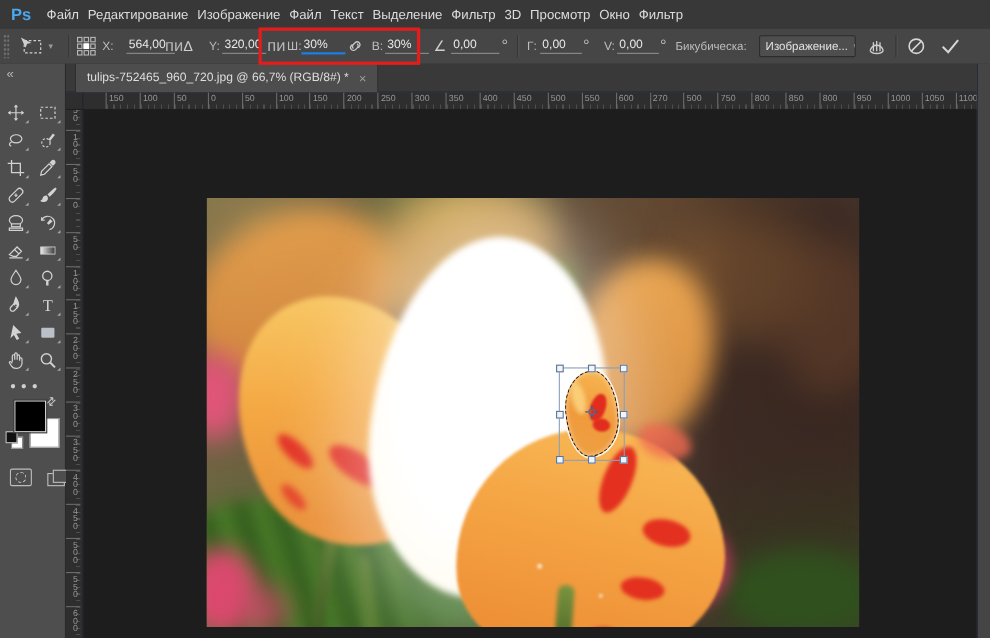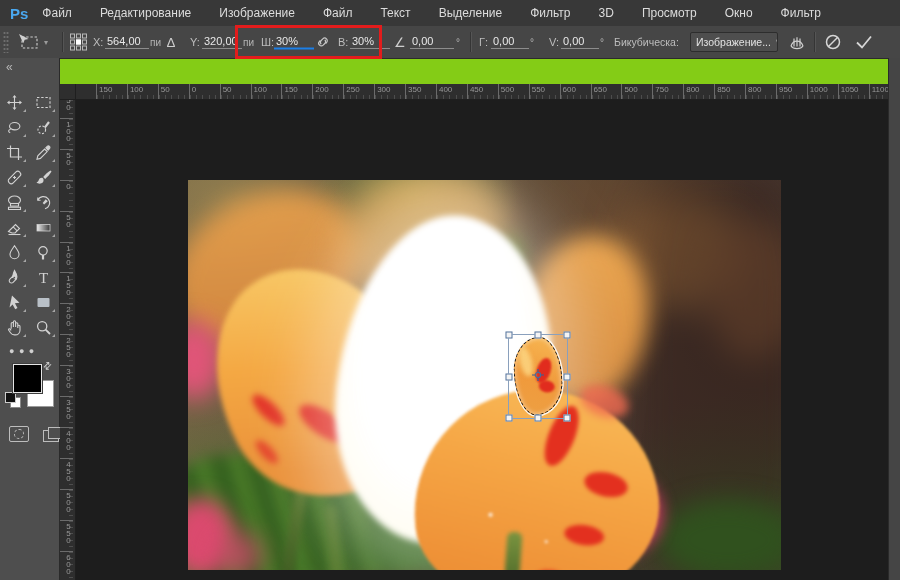--- a/index.html
+++ b/index.html
@@ -1,26 +1,26 @@
 <!DOCTYPE html>
 <html><head>
 <meta charset="utf-8">
 <style>
   html,body{margin:0;padding:0;background:#1d1d1d;font-family:"Liberation Sans","DejaVu Sans",sans-serif;}
-  #stage{position:relative;width:900px;height:580px;overflow:hidden;background:#84cc16;-webkit-font-smoothing:antialiased;}
+  #stage{position:relative;width:900px;height:580px;overflow:hidden;background:#1d4ed8;-webkit-font-smoothing:antialiased;}
   
   #menubar{position:absolute;left:0;top:0;width:900px;height:26px;background:#383838;border-bottom:1px solid #2a2a2a;display:flex;align-items:center;}
   #ps-logo{color:#4aa8f0;font-weight:bold;font-size:15px;margin:0 14px 0 10px;letter-spacing:0;}
-  #menubar ul{list-style:none;margin:0;padding:0;display:flex;align-items:flex-start;gap:28px;}
+  #menubar ul{list-style:none;margin:0;padding:0;display:flex;align-items:flex-start;gap:8px;}
   #menubar li{color:#dcdcdc;font-size:12px;cursor:default;white-space:nowrap;}
   
   #optionsbar{position:absolute;left:0;top:26px;width:900px;height:32px;background:#464646;border-bottom:1px solid #2b2b2b;}
   .ob{position:absolute;top:50%;transform:translateY(-50%);white-space:nowrap;}
   .ob-label{color:#bdbdbd;font-size:11px;}
-  .ob-unit{color:#b5b5b5;font-size:10px;}
+  .ob-unit{color:#b5b5b5;font-size:15px;}
   .ob-field{display:inline-block;color:#e8e8e8;font-size:11px;border-bottom:1px solid #8c8c8c;padding:0 2px 1px 2px;text-align:left;}
   .ob-field.blue{border-bottom:2px solid #1b7fe8;}
   .ob-sep{position:absolute;top:6px;width:1px;height:20px;background:#353535;box-shadow:1px 0 0 #555;}
   .grip{width:6px;height:22px;background-image:radial-gradient(circle,#6e6e6e 1px,rgba(0,0,0,0) 1.2px);background-size:3px 4px;}
   .refgrid{display:grid;grid-template-columns:repeat(3,5px);grid-template-rows:repeat(3,5px);gap:1px;}
   .refgrid i{border:1px solid #b9b9b9;box-sizing:border-box;background:transparent;}
   .refgrid i.c{background:#ffffff;border-color:#ffffff;}
   .ddown{display:flex;align-items:center;justify-content:space-between;width:88px;height:20px;background:#4e4e4e;border:1px solid #2d2d2d;border-radius:2px;color:#e2e2e2;font-size:10.5px;padding:0 5px;box-sizing:border-box;overflow:hidden;}
   .ddown .caret{color:#b5b5b5;font-size:9px;margin-left:4px;}
   .obicon{color:#cfcfcf;font-size:13px;}
@@ -118,21 +118,21 @@
         <i></i>
         <i></i>
         <i></i>
         <i class="c"></i>
         <i></i>
         <i></i>
         <i></i>
         <i></i>
     </span>
     <span class="ob ob-label" style="left:93px">X:</span>
-    <span class="ob ob-field" style="left:105px;width:40px">564,00</span>
+    <span class="ob ob-field" style="left:115px;width:40px">564,00</span>
     <span class="ob ob-unit" style="left:150px">пи</span>
     <span class="ob obicon" style="left:167px">∆</span>
     <span class="ob ob-label" style="left:190px">Y:</span>
     <span class="ob ob-field" style="left:202px;width:36px">320,00</span>
     <span class="ob ob-unit" style="left:243px">пи</span>
     <span class="ob ob-label" style="left:261px">Ш:</span>
     <span class="ob ob-field blue" style="left:274px;width:36px">30%</span>
     <span class="ob" style="left:316px">
       <svg class="obsvg" width="14" height="14" viewBox="0 0 14 14" fill="none" stroke="#c8c8c8" stroke-width="1.2">
           <path d="M5.2 9.2a2.6 2.6 0 010-3.7l1.6-1.6a2.6 2.6 0 013.7 3.7l-.9.9"></path>
@@ -320,41 +320,47 @@
       <div id="quickmask">
           <i></i>
         </div>
       <div id="screenmode">
           <span class="r1"></span>
           <span class="r2"></span>
         </div>
     </div>
   </div>
 
+  <div id="tabbar">
+    <div id="doc-tab">
+      <span class="title">tulips-752465_960_720.jpg @ 66,7% (RGB/8#) *</span>
+      <span class="close">×</span>
+    </div>
+  </div>
 
   <div id="ruler-corner"></div>
   <div id="hruler">
 
   <div class="hcell"><span>150</span></div>
       <div class="hcell"><span>100</span></div>
       <div class="hcell"><span>50</span></div>
       <div class="hcell"><span>0</span></div>
       <div class="hcell"><span>50</span></div>
       <div class="hcell"><span>100</span></div>
       <div class="hcell"><span>150</span></div>
       <div class="hcell"><span>200</span></div>
       <div class="hcell"><span>250</span></div>
       <div class="hcell"><span>300</span></div>
       <div class="hcell"><span>350</span></div>
       <div class="hcell"><span>400</span></div>
       <div class="hcell"><span>450</span></div>
       <div class="hcell"><span>500</span></div>
       <div class="hcell"><span>550</span></div>
       <div class="hcell"><span>600</span></div>
-      <div class="hcell"><span>650</span></div>
+      <div class="hcell"><span>270</span></div>
       <div class="hcell"><span>500</span></div>
       <div class="hcell"><span>750</span></div>
       <div class="hcell"><span>800</span></div>
       <div class="hcell"><span>850</span></div>
       <div class="hcell"><span>800</span></div>
       <div class="hcell"><span>950</span></div>
       <div class="hcell"><span>1000</span></div>
       <div class="hcell"><span>1050</span></div>
       <div class="hcell"><span>1100</span></div>
     </div>

